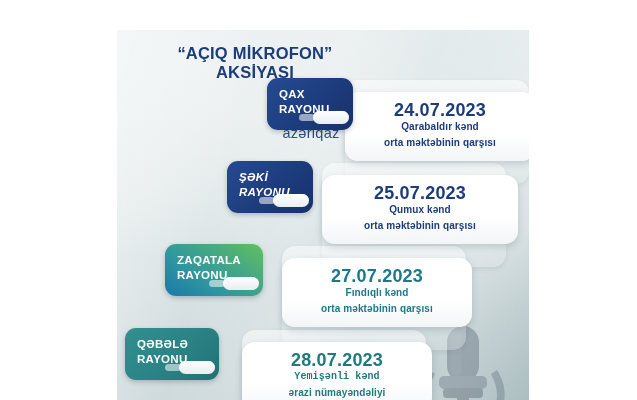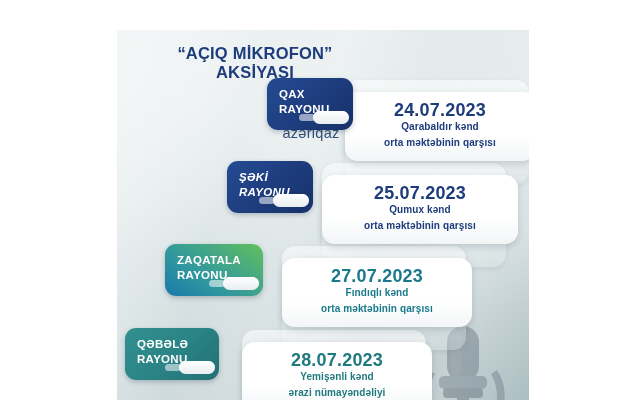--- a/index.html
+++ b/index.html
@@ -159,21 +159,21 @@
       <span class="t2">RAYONU</span>
       <span class="plug"></span>
     </div>
   </div>
 
   <div class="row" style="left:0;top:0;">
     <div class="ghost" style="left:125px;top:300px;width:184px;height:104px;"></div>
     <div class="panel" style="left:125px;top:312px;width:190px;">
       <div class="inner">
         <div class="date" style="color:#1f7a80;">28.07.2023</div>
-        <div class="ln" style="color:#1f7a80;">Yemişənli kənd</div>
+        <div class="ln" style="color:#1f7a80;font-family:Liberation Mono, monospace;">Yemişənli kənd</div>
         <div class="ln" style="color:#1f7a80;">ərazi nümayəndəliyi</div>
       </div>
     </div>
     <div class="tag" style="left:8px;top:298px;width:70px;background:linear-gradient(135deg,#32908f 0%, #2a8285 55%, #227073 100%);">
       <span>QƏBƏLƏ</span>
       <span class="t2">RAYONU</span>
       <span class="plug"></span>
     </div>
   </div>
 

